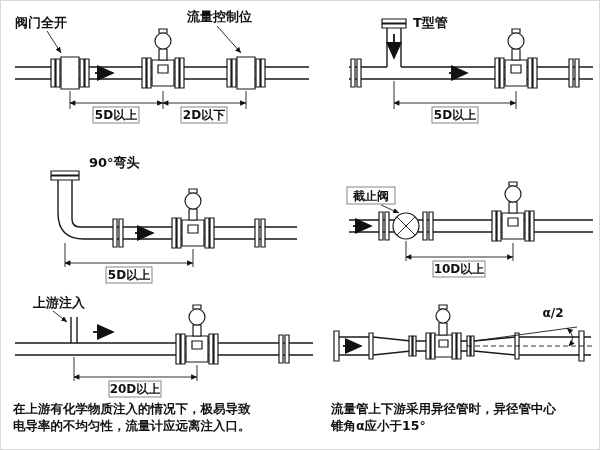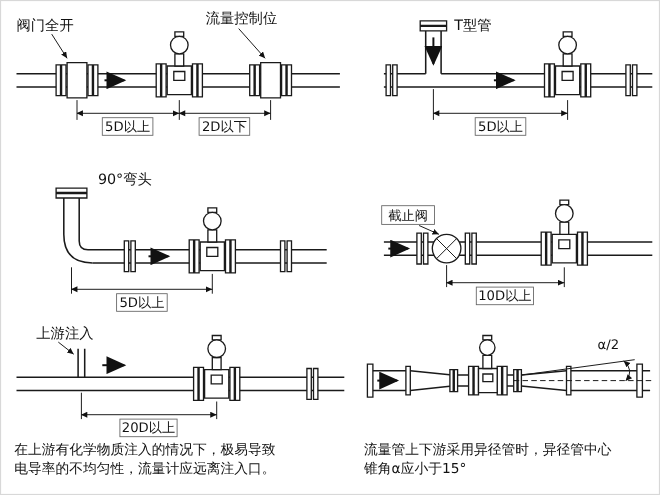--- a/index.html
+++ b/index.html
@@ -1,16 +1,16 @@
 <!DOCTYPE html>
 <html><head>
 <meta charset="utf-8">
 <style>
   html,body{margin:0;padding:0;background:#fff;}
-  .frame{position:relative;width:600px;height:450px;background:#fff;border:1px solid #d8d8d8;box-sizing:border-box;overflow:hidden;font-family:"DejaVu Sans",sans-serif;}
+  .frame{position:relative;width:600px;height:450px;background:#fff;border:1px solid #d8d8d8;box-sizing:border-box;overflow:hidden;font-family:"DejaVu Sans",sans-serif;font-weight:bold;}
   svg{display:block;}
   .pipe{stroke:#1a1a1a;stroke-width:1.4;fill:none;}
   .comp{stroke:#1a1a1a;stroke-width:1.2;fill:#ffffff;}
   .thin{stroke:#1a1a1a;stroke-width:0.9;fill:none;}
   .flow{stroke:#111111;stroke-width:1.8;fill:none;}
   .dash{stroke:#1a1a1a;stroke-width:0.9;fill:none;stroke-dasharray:5 3;}
   .lblbox{stroke:#666;stroke-width:0.8;fill:#ffffff;}
   text{font-family:"DejaVu Sans",sans-serif;fill:#111111;}
   .ttl{font-size:13px;}
   .dim{font-size:12px;text-anchor:middle;}

